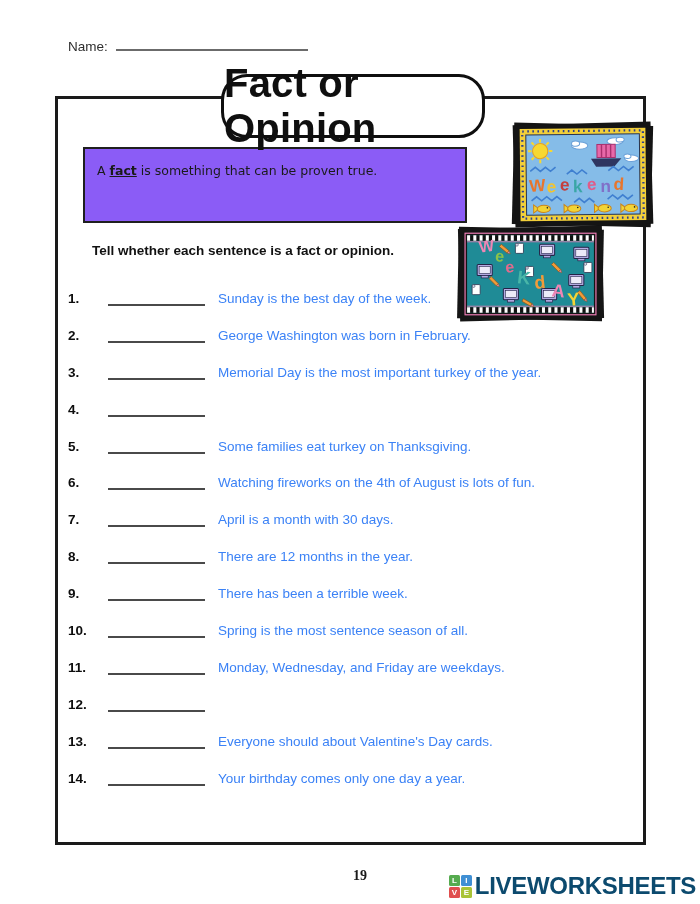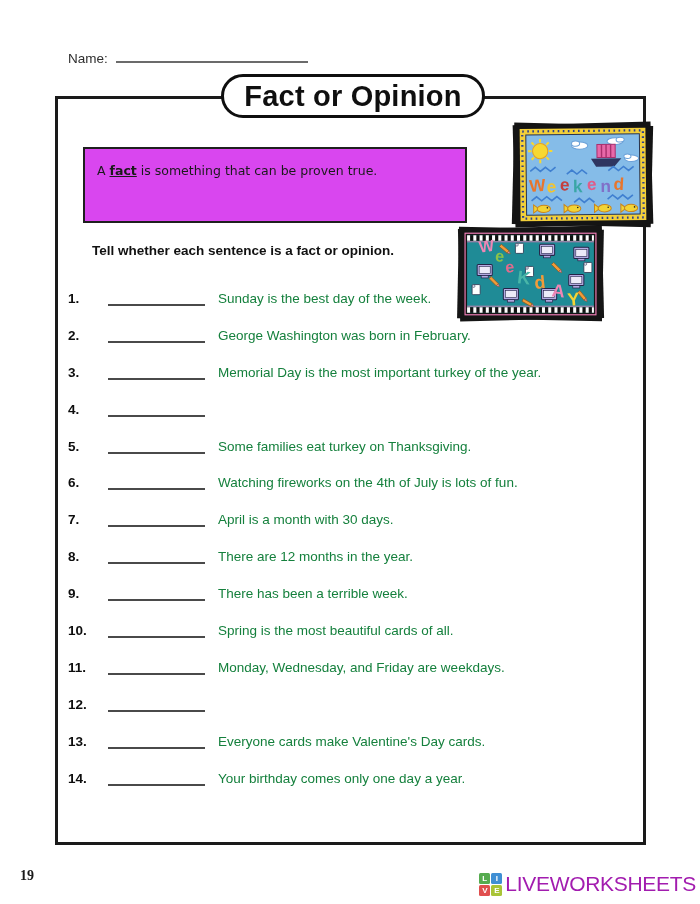--- a/index.html
+++ b/index.html
@@ -1,47 +1,47 @@
 <!DOCTYPE html>
 <html><head>
 <meta charset="utf-8">
 <style>
   * { margin:0; padding:0; box-sizing:border-box; }
   html,body { width:700px; height:904px; background:#ffffff; font-family:"Liberation Sans", sans-serif; position:relative; overflow:hidden; }
 
-  .name-row { position:absolute; left:68px; top:48px; font-size:13.5px; color:#2e2e2e; }
+  .name-row { position:absolute; left:68px; top:36px; font-size:13.5px; color:#2e2e2e; }
   .name-line { display:inline-block; width:192px; border-bottom:2px solid #6b6b6b; height:15px; margin-left:8px; vertical-align:baseline; }
 
   .main-frame { position:absolute; left:55px; top:96px; width:591px; height:749px; border:3px solid #1a1a1a; background:#fff; }
 
-  .title-pill { position:absolute; left:221px; top:74px; width:264px; height:44px; background:#fff; border:3.5px solid #0f0f0f; border-radius:26px; display:flex; align-items:center; justify-content:center; font-size:29px; font-weight:bold; color:#0f0f0f; z-index:6; letter-spacing:0.2px; }
-
-  .def-box { position:absolute; left:83px; top:147px; width:384px; height:76px; border:2px solid #1f1f1f; background:#d946ef; font-family:"DejaVu Sans", sans-serif; font-size:12.5px; color:#1a1a1a; padding:14px 12px 0 12px; z-index:3; }
+  .title-pill { position:absolute; left:221px; top:74px; width:264px; height:64px; background:#fff; border:3.5px solid #0f0f0f; border-radius:26px; display:flex; align-items:center; justify-content:center; font-size:40px; font-weight:bold; color:#0f0f0f; z-index:6; letter-spacing:0.2px; }
+
+  .def-box { position:absolute; left:83px; top:147px; width:384px; height:76px; border:2px solid #1f1f1f; background:#8b5cf6; font-family:"DejaVu Sans", sans-serif; font-size:12.5px; color:#1a1a1a; padding:14px 12px 0 12px; z-index:3; }
   .def-line { margin-bottom:15px; white-space:nowrap; }
   .def-term { font-weight:bold; text-decoration:underline; }
 
   .poster { position:absolute; z-index:5; }
   .poster-weekend { left:511px; top:120px; width:144px; height:110px; }
   .poster-weekday { left:455px; top:224px; width:151px; height:100px; }
 
   .instruction { position:absolute; left:68px; top:243px; font-size:13.5px; font-weight:bold; color:#111; z-index:2;margin-left:24px; }
 
   .items { position:absolute; left:68px; top:290px; width:540px; z-index:2; }
   .item { height:36.9px; display:flex; align-items:flex-start; }
   .item .num { width:40px; font-size:13.5px; font-weight:bold; color:#0d0d0d; padding-top:1px; }
   .item .blank { display:inline-block; width:97px; height:16px; border-bottom:2px solid #4a4a4a; margin-right:13px; }
-  .item .sentence { font-size:13.5px; color:#15803d; padding-top:1px; white-space:nowrap;text-align:right; }
-
-  .page-number { position:absolute; left:0; top:868px; width:700px; font-family:"Liberation Serif", serif; font-size:14px; font-weight:bold; color:#1a1a1a;padding-left:20px; }
+  .item .sentence { font-size:13.5px; color:#3b82f6; padding-top:1px; white-space:nowrap;text-align:right; }
+
+  .page-number { position:absolute; left:0; top:868px; width:700px; text-align:center; font-family:"Liberation Serif", serif; font-size:14px; font-weight:bold; color:#1a1a1a;padding-left:20px; }
 
   .brand { position:absolute; right:4px; top:872px; display:flex; align-items:center; }
   .brand-logo { width:23px; height:23px; display:grid; grid-template-columns:11px 11px; grid-template-rows:11px 11px; gap:1px; margin-right:3px; }
   .brand-logo span { display:flex; align-items:center; justify-content:center; color:#fff; font-size:8px; font-weight:bold; border-radius:1.5px; }
   .lg-l { background:#56ab4f; } .lg-i { background:#3f8fd4; } .lg-v { background:#e04e4e; } .lg-e { background:#a9c437; }
-  .brand-text { font-size:21px; font-weight:normal; color:#a21caf; letter-spacing:-0.3px; }
+  .brand-text { font-size:24px; font-weight:bold; color:#0c4a6e; letter-spacing:-0.3px; }
 </style>
 </head>
 <body>
 
 <div class="name-row">
   <span>Name:</span><span class="name-line"></span>
 </div>
 
 <div class="main-frame"></div>
 
@@ -221,55 +221,55 @@
       <span class="blank"></span>
     </div>
   <div class="item">
       <span class="num">5.</span>
       <span class="blank"></span>
       <span class="sentence">Some families eat turkey on Thanksgiving.</span>
     </div>
   <div class="item">
       <span class="num">6.</span>
       <span class="blank"></span>
-      <span class="sentence">Watching fireworks on the 4th of July is lots of fun.</span>
+      <span class="sentence">Watching fireworks on the 4th of August is lots of fun.</span>
     </div>
   <div class="item">
       <span class="num">7.</span>
       <span class="blank"></span>
       <span class="sentence">April is a month with 30 days.</span>
     </div>
   <div class="item">
       <span class="num">8.</span>
       <span class="blank"></span>
       <span class="sentence">There are 12 months in the year.</span>
     </div>
   <div class="item">
       <span class="num">9.</span>
       <span class="blank"></span>
       <span class="sentence">There has been a terrible week.</span>
     </div>
   <div class="item">
       <span class="num">10.</span>
       <span class="blank"></span>
-      <span class="sentence">Spring is the most beautiful cards of all.</span>
+      <span class="sentence">Spring is the most sentence season of all.</span>
     </div>
   <div class="item">
       <span class="num">11.</span>
       <span class="blank"></span>
       <span class="sentence">Monday, Wednesday, and Friday are weekdays.</span>
     </div>
   <div class="item">
       <span class="num">12.</span>
       <span class="blank"></span>
     </div>
   <div class="item">
       <span class="num">13.</span>
       <span class="blank"></span>
-      <span class="sentence">Everyone cards make Valentine's Day cards.</span>
+      <span class="sentence">Everyone should about Valentine's Day cards.</span>
     </div>
   <div class="item">
       <span class="num">14.</span>
       <span class="blank"></span>
       <span class="sentence">Your birthday comes only one day a year.</span>
     </div>
 </div>
 
 <div class="page-number">19</div>
 

